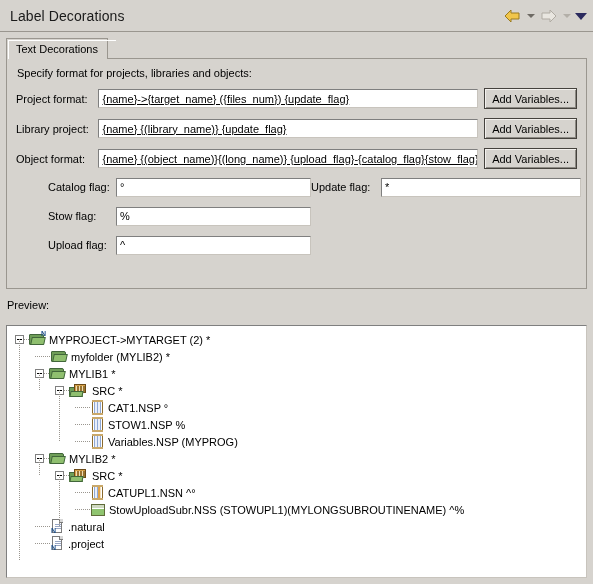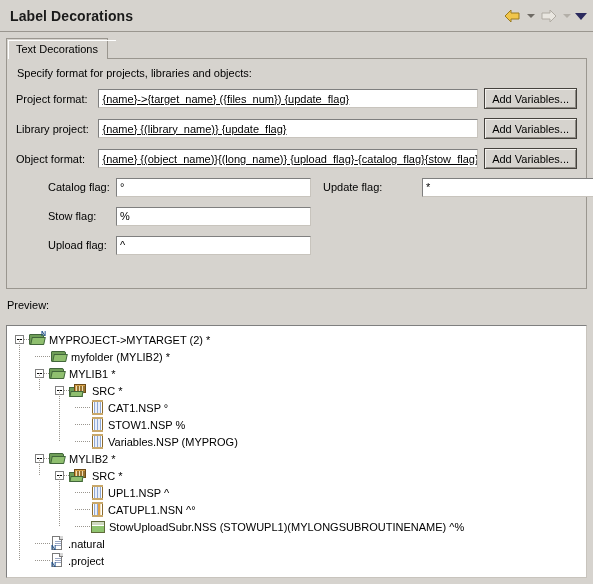--- a/index.html
+++ b/index.html
@@ -13,21 +13,21 @@
   }
 
   
   .titlebar {
     height:32px; position:relative;
     display:flex; align-items:center;
     border-bottom:1px solid #9a968f;
     background:#d6d3ce;
   }
   .title-text {
-    font-size:14px; font-weight:bold; color:#1a1a1a;
+    font-size:14px; font-weight:normal; color:#1a1a1a;
     padding-left:10px; letter-spacing:.1px;
   }
   .nav-tools {
     position:absolute; right:7px; top:0; height:32px;
     display:flex; align-items:center; gap:3px;
   }
   .arrow-btn { width:19px; height:17px; display:flex; align-items:center; justify-content:center; }
   .tri-btn { width:11px; height:17px; display:flex; align-items:center; justify-content:center; }
   .tri { width:0;height:0;border-left:4px solid transparent;border-right:4px solid transparent; }
   .tri-gray { border-top:4px solid #6e6a64; }
@@ -82,21 +82,21 @@
     font-size:11px; color:#000; cursor:default;
     display:flex; align-items:center; justify-content:center;
     white-space:nowrap;
   }
 
   .flags { position:absolute; left:9px; right:9px; top:118px; }
   .flag-line { display:flex; align-items:center; margin-bottom:9px; height:20px; }
   .flag-col-l { display:flex; align-items:center; width:292px;margin-left:32px; }
   .flag-col-r { display:flex; align-items:center; }
   .flabel.fl { width:68px; }
-  .flabel.fr { width:99px;margin-left:12px; }
+  .flabel.fr { width:70px; }
   .tbox.flag { width:195px; }
   .tbox.flagr { width:200px; }
 
   
   .preview-label { margin:10px 0 3px 7px; font-size:11px; }
   .preview-box {
     position:absolute; left:6px; top:325px;
     width:581px; height:253px;
     background:#fff;
     border:1px solid #7f7f7f;
@@ -382,31 +382,20 @@
         <span class="ico ic-lib">
           <span class="back"></span>
           <span class="bld"></span>
           <span class="front"></span>
         </span>
         <span class="lbl">SRC *</span>
       </div>
       <div class="trow">
         <span class="spacer" style="width: 68px;"></span>
         <span class="dot-h" style="width: 16px;"></span>
-        <span class="ico ic-nsp">
-          <span class="body"></span>
-          <span class="stripes"></span>
-          <span class="cap"></span>
-          <span class="cap2"></span>
-        </span>
-        <span class="lbl">UPL1.NSP ^</span>
-      </div>
-      <div class="trow">
-        <span class="spacer" style="width: 68px;"></span>
-        <span class="dot-h" style="width: 16px;"></span>
         <span class="ico ic-nsn">
           <span class="body"></span>
           <span class="stripes"></span>
           <span class="orange"></span>
           <span class="cap"></span>
           <span class="cap2"></span>
         </span>
         <span class="lbl">CATUPL1.NSN ^°</span>
       </div>
       <div class="trow">

